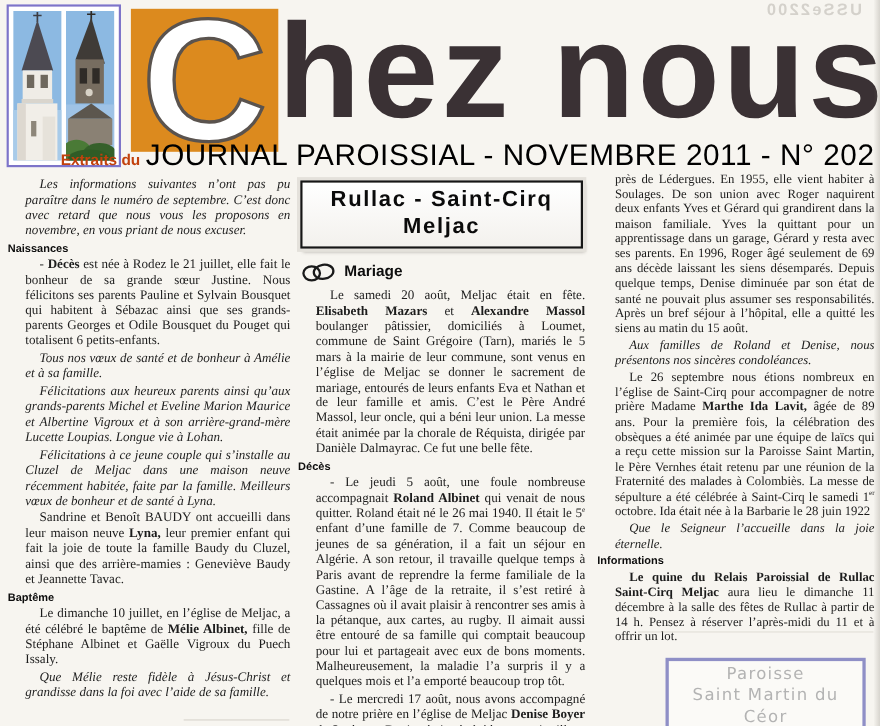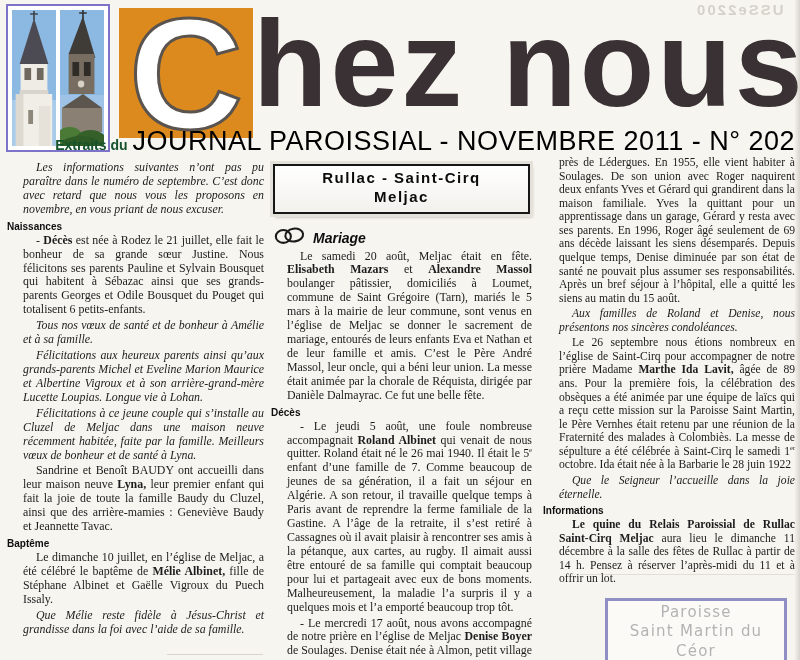--- a/index.html
+++ b/index.html
@@ -16,42 +16,42 @@
   .ghost{position:absolute;top:1px;right:16px;transform:scaleX(-1);
     font:bold 15px "Liberation Sans",sans-serif;color:#b9b5ae;opacity:.55;letter-spacing:2px;}
   .orange-block{position:absolute;left:119px;top:8px;width:134px;height:130px;background:#dc8a1e;
     display:flex;align-items:center;justify-content:center;}
   .bigC{font-family:"Liberation Sans",sans-serif;font-weight:bold;font-size:158px;line-height:120px;
     color:#ffffff;-webkit-text-stroke:3px #5a534e;
     text-shadow:0 0 1px #5a534e;}
   .title-rest{position:absolute;left:253px;top:3px;
     font:bold 122px/1 "Liberation Sans",sans-serif;color:#3a3134;letter-spacing:3px;white-space:nowrap;}
   .subtitle{position:absolute;right:5px;top:126px;display:flex;align-items:baseline;gap:5px;white-space:nowrap;}
-  .sub-prefix{font:bold 14px "Liberation Sans",sans-serif;color:#14532d;margin-left:28px;}
+  .sub-prefix{font:bold 14px "Liberation Sans",sans-serif;color:#c2410c;margin-left:28px;}
   .sub-main{font:27px "Liberation Sans",sans-serif;color:#000000;letter-spacing:.5px;}
 
   
   .col{position:absolute;color:#1c1c1c;}
   .col-left{left:7px;top:161px;width:257px;}
   .col-middle{left:271px;top:162px;width:261px;}
   .col-right{left:543px;top:156px;width:252px;}
   .para{margin:0 0 2px 16px;text-indent:13px;text-align:justify;
     font-size:11.9px;line-height:1.17;hyphens:auto;-webkit-hyphens:auto;}
   .col-right .para{font-size:11.6px;}
   .para.italic{font-style:italic;}
   .para.noindent{text-indent:0;}
   .b{font-weight:bold;}
   sup{font-size:.55em;line-height:0;}
   .h{font-family:"Liberation Sans",sans-serif;font-weight:bold;font-size:10px;
     margin:4px 0 2px 0;color:#0e0e0e;}
   .titlebox{border:2px solid #161616;box-shadow:0 0 0 3px #e4e1db,2px 3px 3px rgba(90,85,75,.45);
     background:linear-gradient(180deg,#ffffff,#f3f1ed);margin:2px 2px 12px 2px;padding:3px 2px 5px 2px;
-    text-align:center;font-family:"Liberation Sans",sans-serif;font-weight:bold;font-size:15px;
+    text-align:center;font-family:"Liberation Sans",sans-serif;font-weight:bold;font-size:20px;
     letter-spacing:1.5px;line-height:1.25;color:#0b0b0b;}
-  .iconhead{display:flex;align-items:flex-end;gap:8px;margin:8px 0 4px 2px;font-style:italic;}
+  .iconhead{display:flex;align-items:flex-start;gap:8px;margin:8px 0 4px 2px;}
   .iconhead .h{margin:0;font-size:14px;}
   .rings-svg{display:block;}
 
   
   .parishbox{margin:12px 8px 17px auto;width:172px;border:3px solid #8f8fc6;background:#fbfaf7;
     padding:2px 2px 5px 2px;text-align:center;font-family:"DejaVu Sans",sans-serif;
     color:#b3b3b3;font-size:15px;letter-spacing:1.2px;line-height:1.3;}
 
   
   .artifact-line{position:absolute;background:#b9b4aa;opacity:.5;height:1px;}

